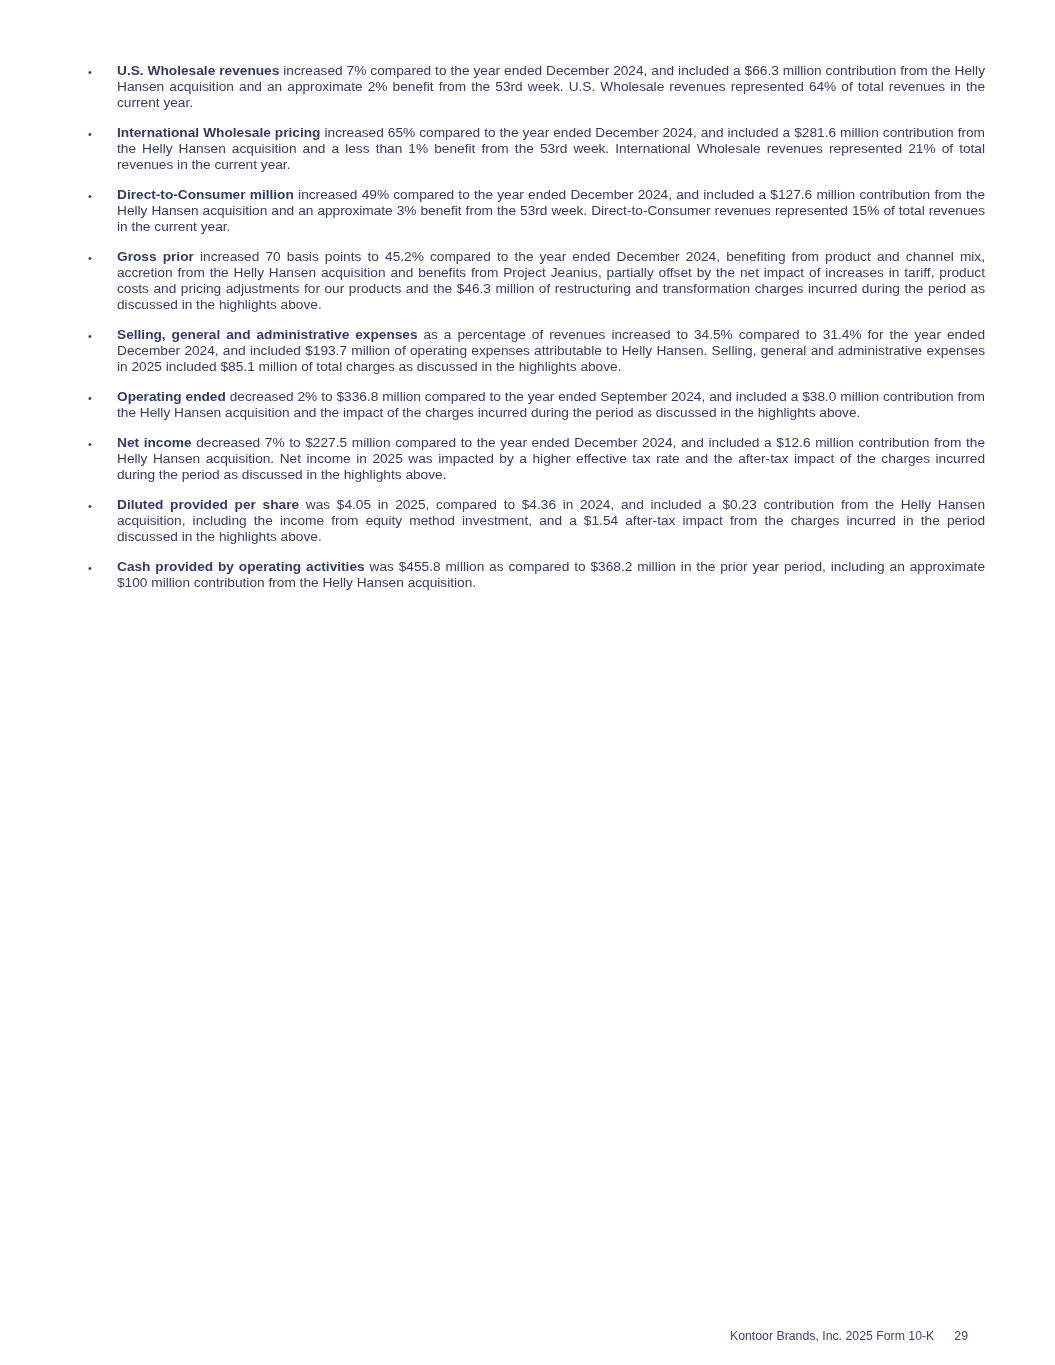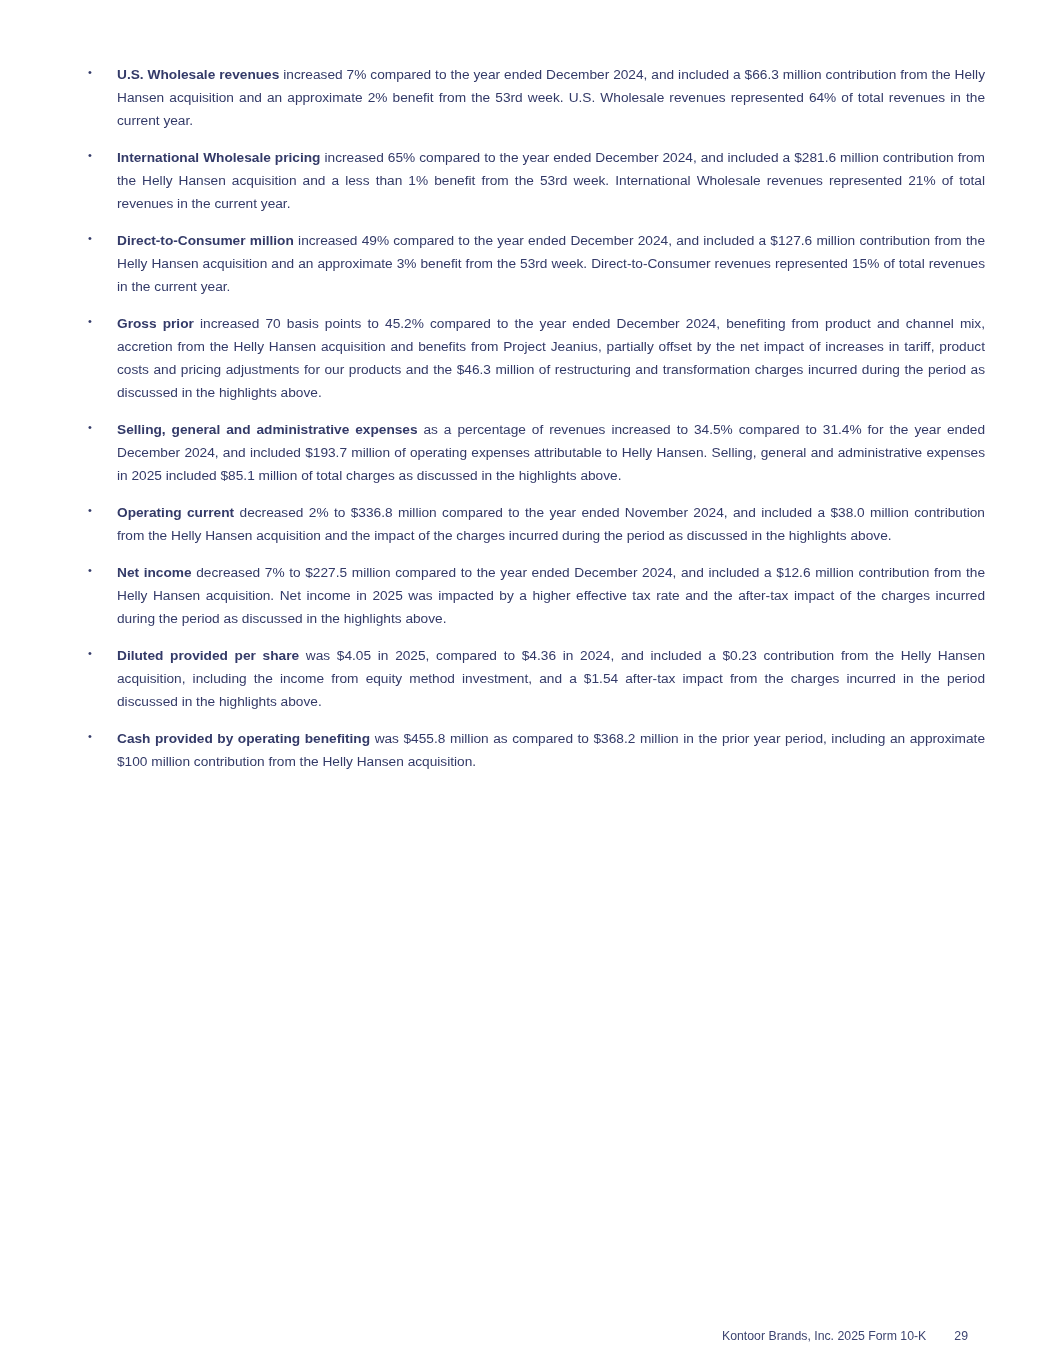--- a/index.html
+++ b/index.html
@@ -25,34 +25,34 @@
   .bullet-marker {
     flex: none;
     width: 29px;
     font-size: 11px;
     line-height: 19.4px;
     color: #333a68;
   }
   .bullet-text {
     width: 868px;
     font-size: 13.7px;
-    line-height: 23px;
+    line-height: 16px;
     text-align: justify;
     color: #333a68;
   }
   .bullet-text b {
     font-weight: bold;
   }
   .footer {
     position: absolute;
     right: 87px;
     bottom: 22px;
     display: flex;
     align-items: baseline;
-    gap: 28px;
+    gap: 20px;
     font-size: 12.3px;
     color: #3d4470;
   }
 </style>
 </head>
 <body>
 
 <div class="page">
 
   <div class="bullet-item">
@@ -91,22 +91,22 @@
     <span class="bullet-marker">•</span>
     <div class="bullet-text">
       <b>Selling, general and administrative expenses</b>
       <span>as a percentage of revenues increased to 34.5% compared to 31.4% for the year ended December 2024, and included $193.7 million of operating expenses attributable to Helly Hansen. Selling, general and administrative expenses in 2025 included $85.1 million of total charges as discussed in the highlights above.</span>
     </div>
   </div>
 
   <div class="bullet-item">
     <span class="bullet-marker">•</span>
     <div class="bullet-text">
-      <b>Operating current</b>
-      <span>decreased 2% to $336.8 million compared to the year ended November 2024, and included a $38.0 million contribution from the Helly Hansen acquisition and the impact of the charges incurred during the period as discussed in the highlights above.</span>
+      <b>Operating ended</b>
+      <span>decreased 2% to $336.8 million compared to the year ended September 2024, and included a $38.0 million contribution from the Helly Hansen acquisition and the impact of the charges incurred during the period as discussed in the highlights above.</span>
     </div>
   </div>
 
   <div class="bullet-item">
     <span class="bullet-marker">•</span>
     <div class="bullet-text">
       <b>Net income</b>
       <span>decreased 7% to $227.5 million compared to the year ended December 2024, and included a $12.6 million contribution from the Helly Hansen acquisition. Net income in 2025 was impacted by a higher effective tax rate and the after-tax impact of the charges incurred during the period as discussed in the highlights above.</span>
     </div>
   </div>
@@ -115,21 +115,21 @@
     <span class="bullet-marker">•</span>
     <div class="bullet-text">
       <b>Diluted provided per share</b>
       <span>was $4.05 in 2025, compared to $4.36 in 2024, and included a $0.23 contribution from the Helly Hansen acquisition, including the income from equity method investment, and a $1.54 after-tax impact from the charges incurred in the period discussed in the highlights above.</span>
     </div>
   </div>
 
   <div class="bullet-item">
     <span class="bullet-marker">•</span>
     <div class="bullet-text">
-      <b>Cash provided by operating benefiting</b>
+      <b>Cash provided by operating activities</b>
       <span>was $455.8 million as compared to $368.2 million in the prior year period, including an approximate $100 million contribution from the Helly Hansen acquisition.</span>
     </div>
   </div>
 
 </div>
 
 <div class="footer">
   <span>Kontoor Brands, Inc. 2025 Form 10-K</span>
   <span>29</span>
 </div>

